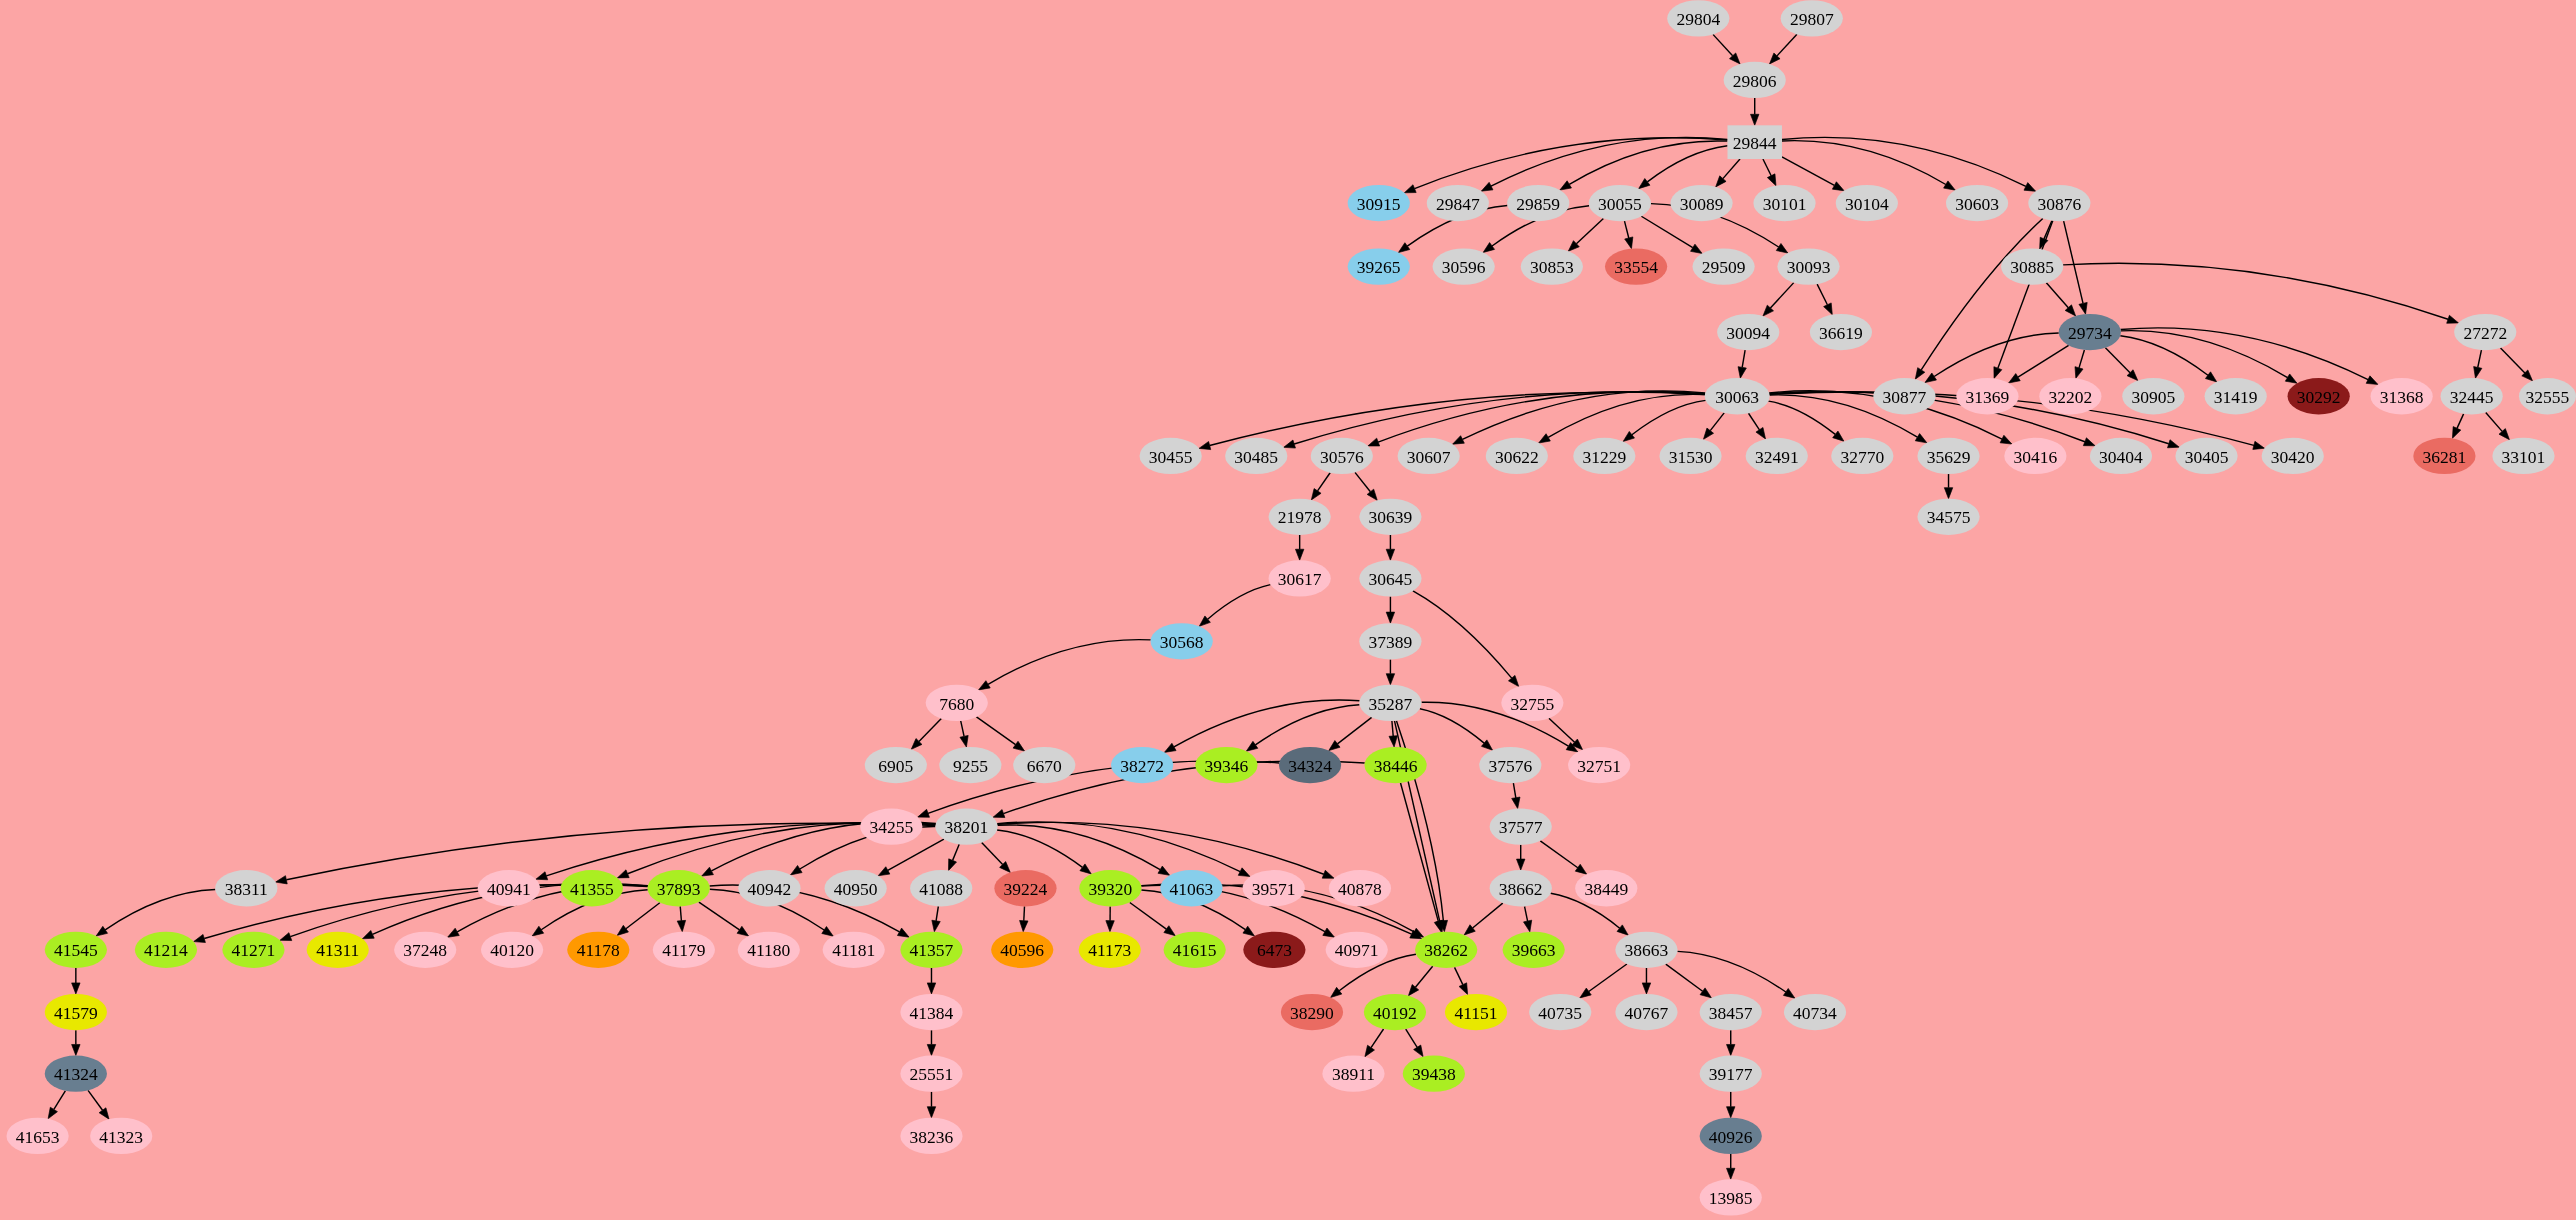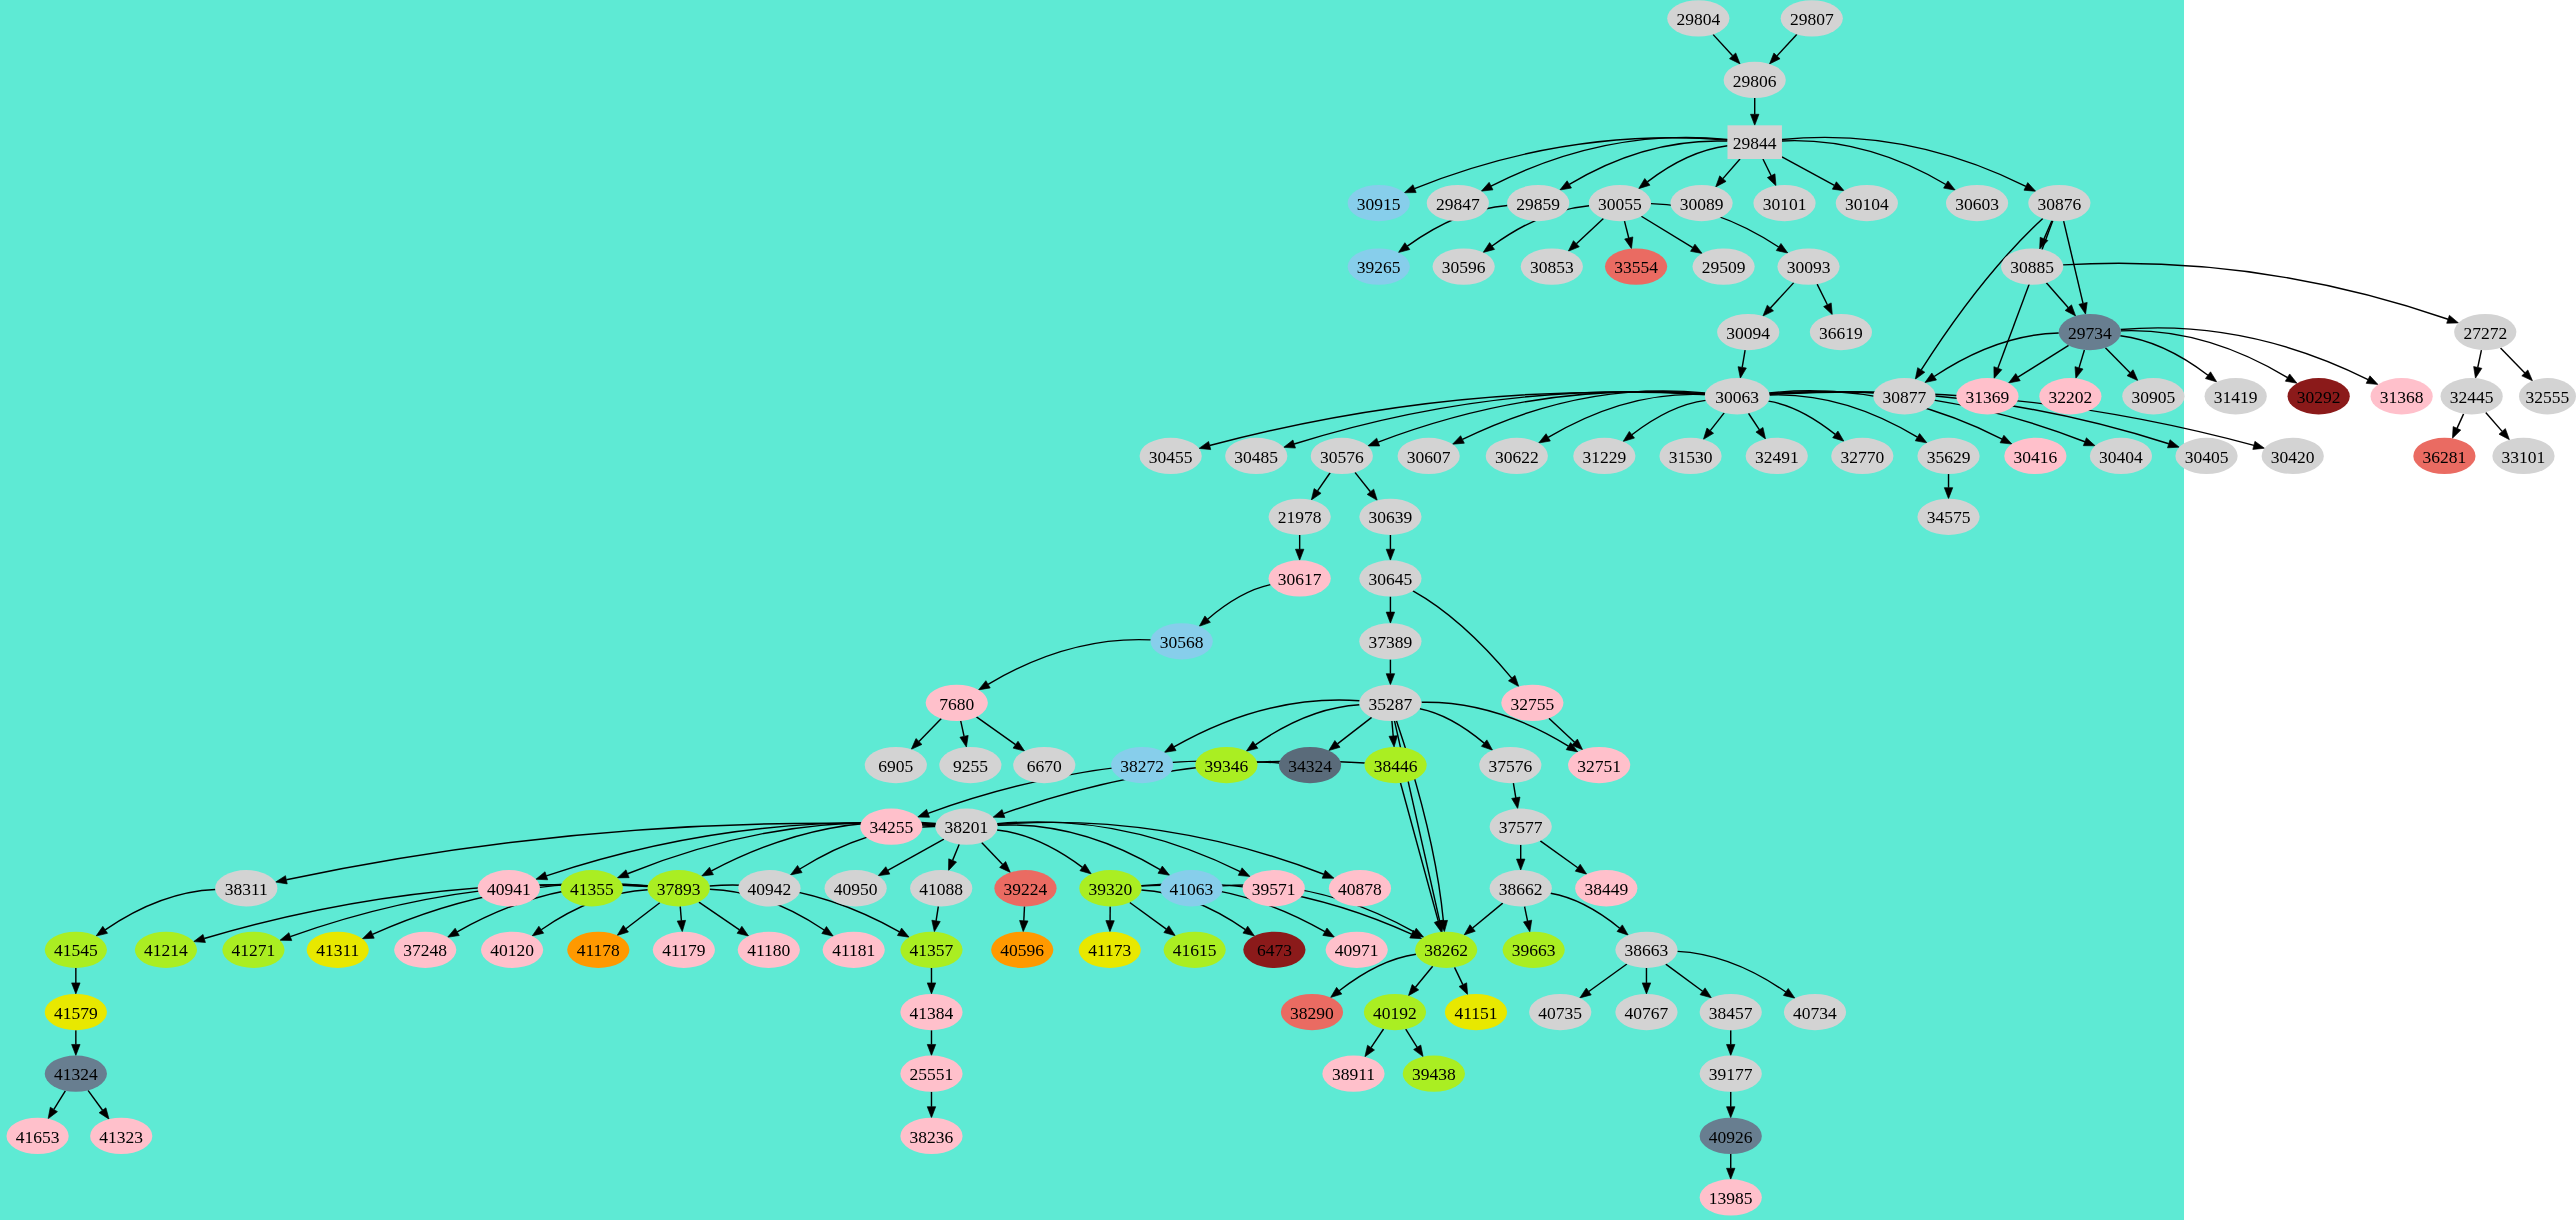--- a/index.html
+++ b/index.html
@@ -1,16 +1,16 @@
 <!DOCTYPE html>
 <html style="font-size:10.4px"><head>
 <meta charset="utf-8">
 <style>
   html,body{margin:0;padding:0;background:#ffffff;}
-  #stage{position:relative;width:2184px;height:1221px;background:#5eead4;
+  #stage{position:relative;width:2576px;height:1221px;background:#fca5a5;
          font-family:"Liberation Serif", serif;}
   svg{display:block;}
   .nodelabel{font-family:"Liberation Serif", serif; text-anchor:middle;
              dominant-baseline:central; fill:#000000; font-size:27px;}
   .edge{fill:none;stroke:#000000;stroke-width:2.2px;}
   .arrowhead{fill:#000000;stroke:#000000;stroke-width:1px;}
   .nodeshape{stroke:none;}
 </style>
 </head>
 <body>

